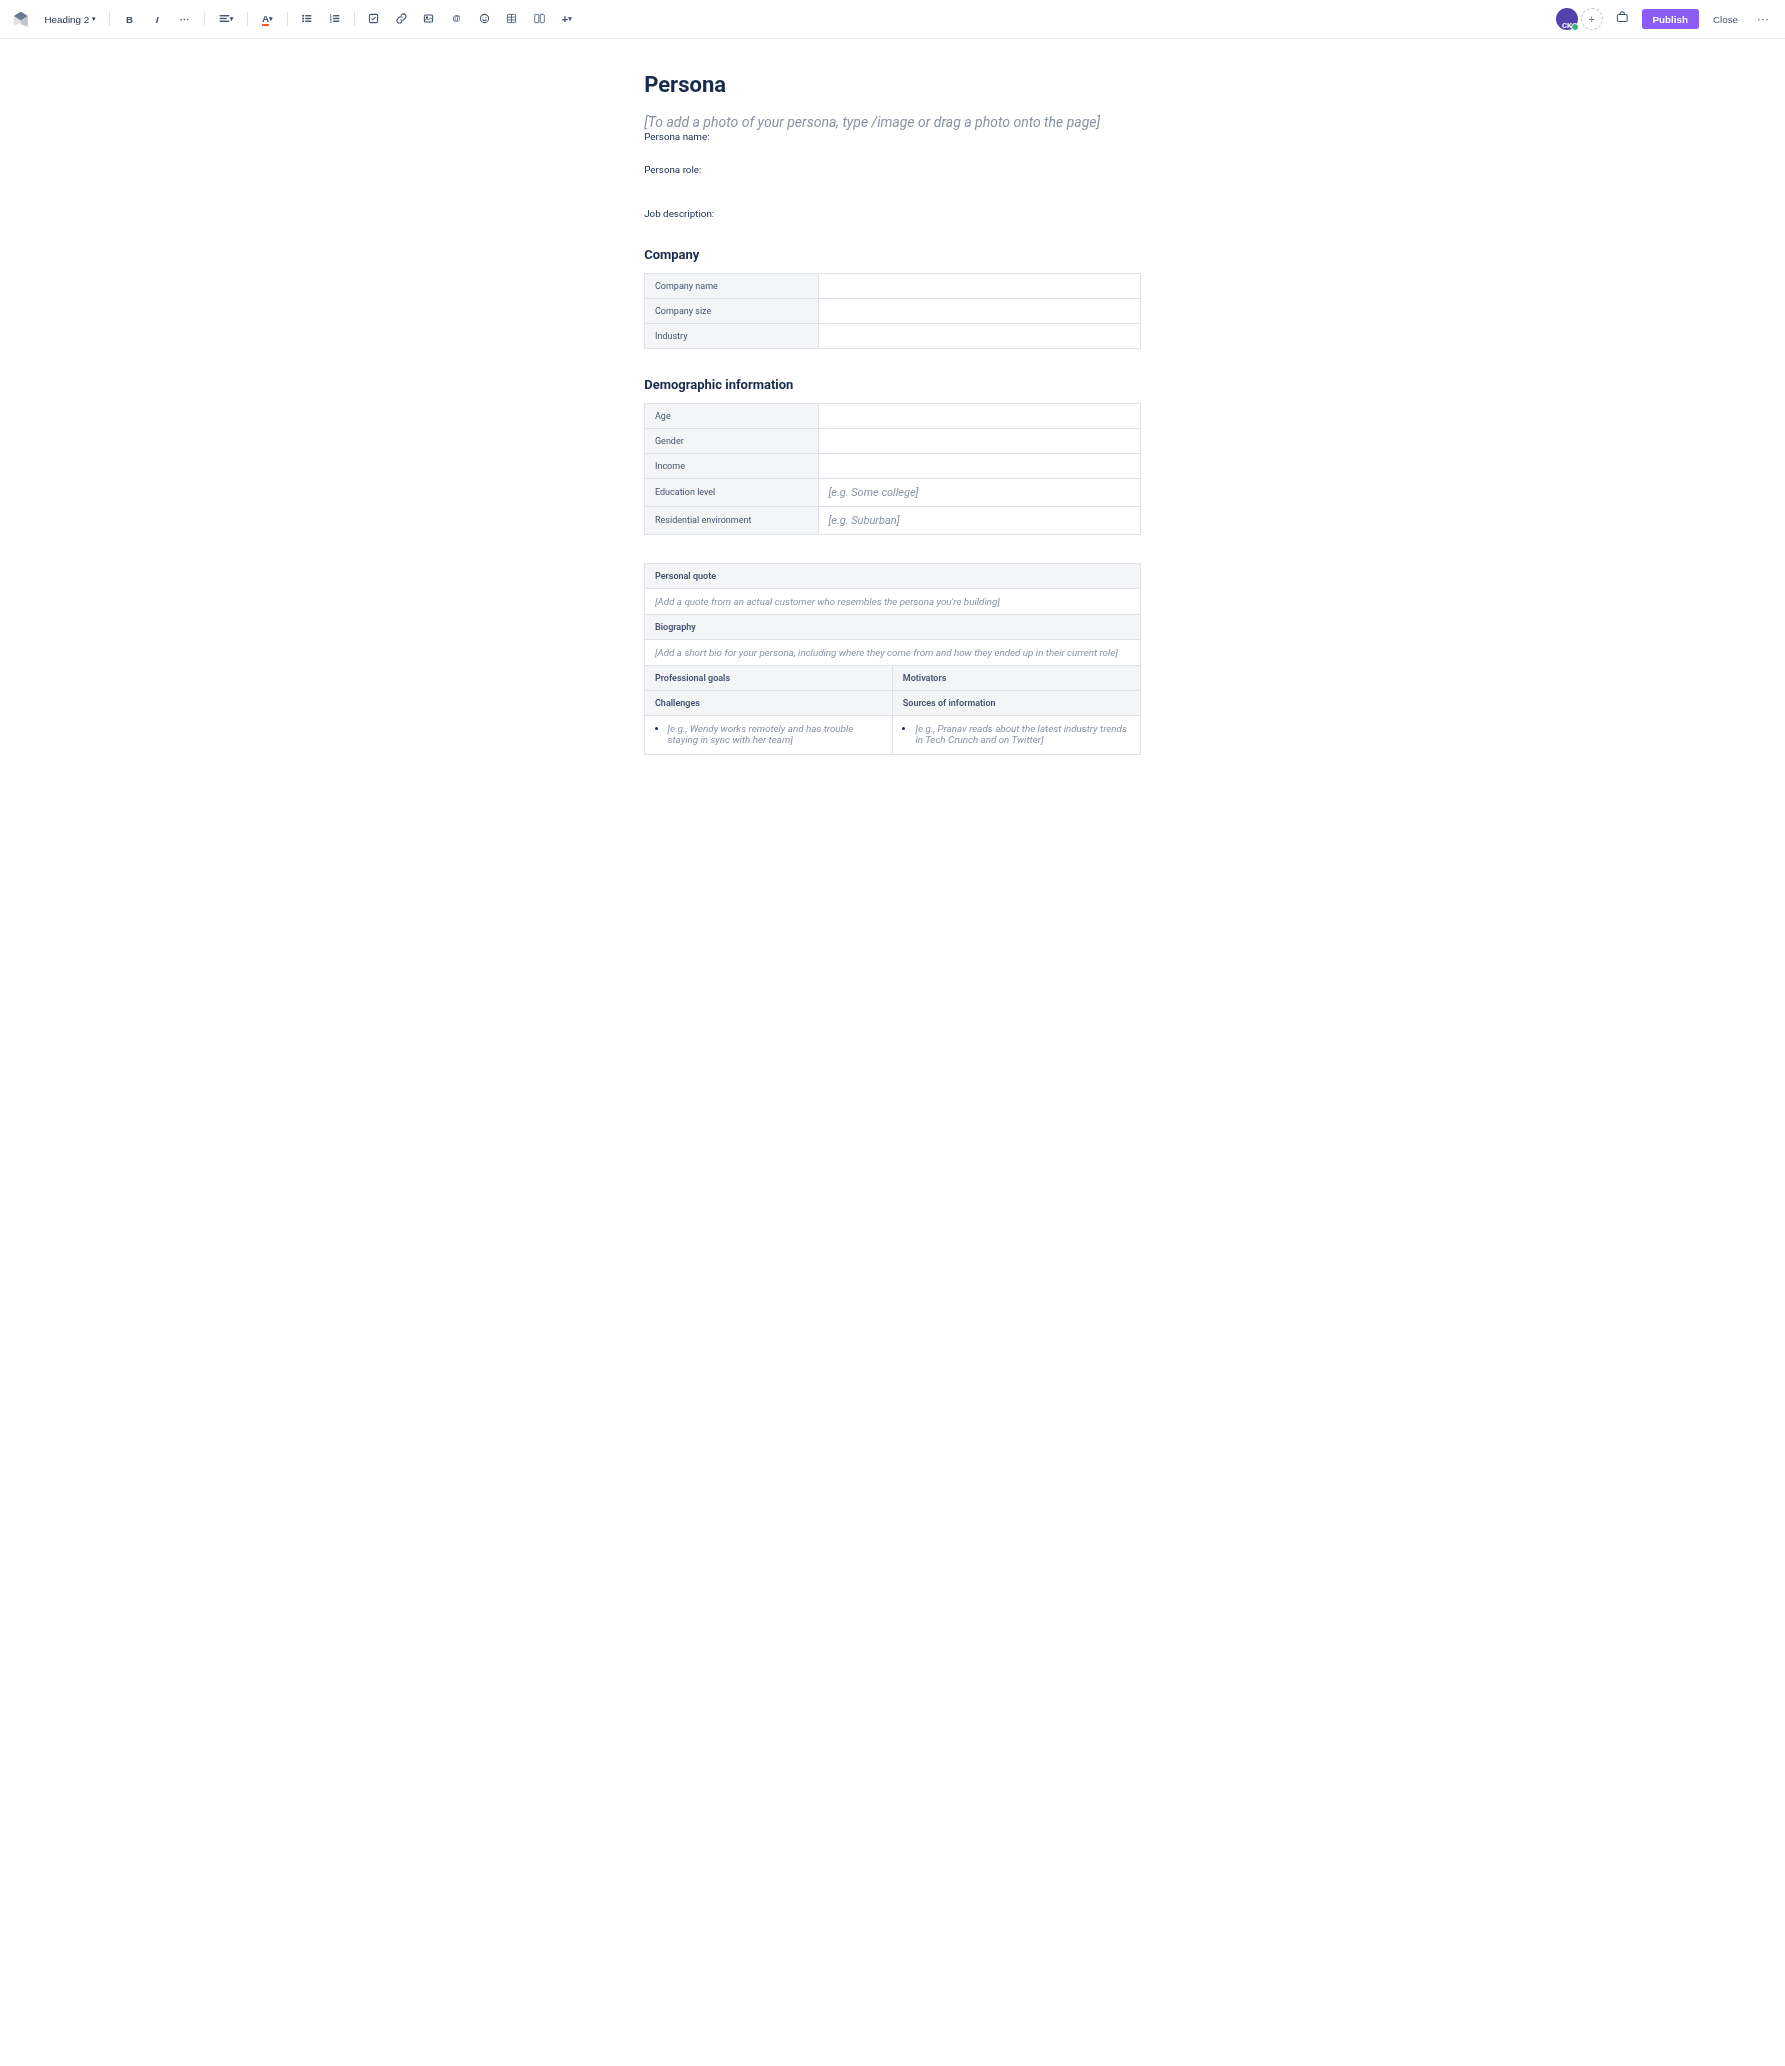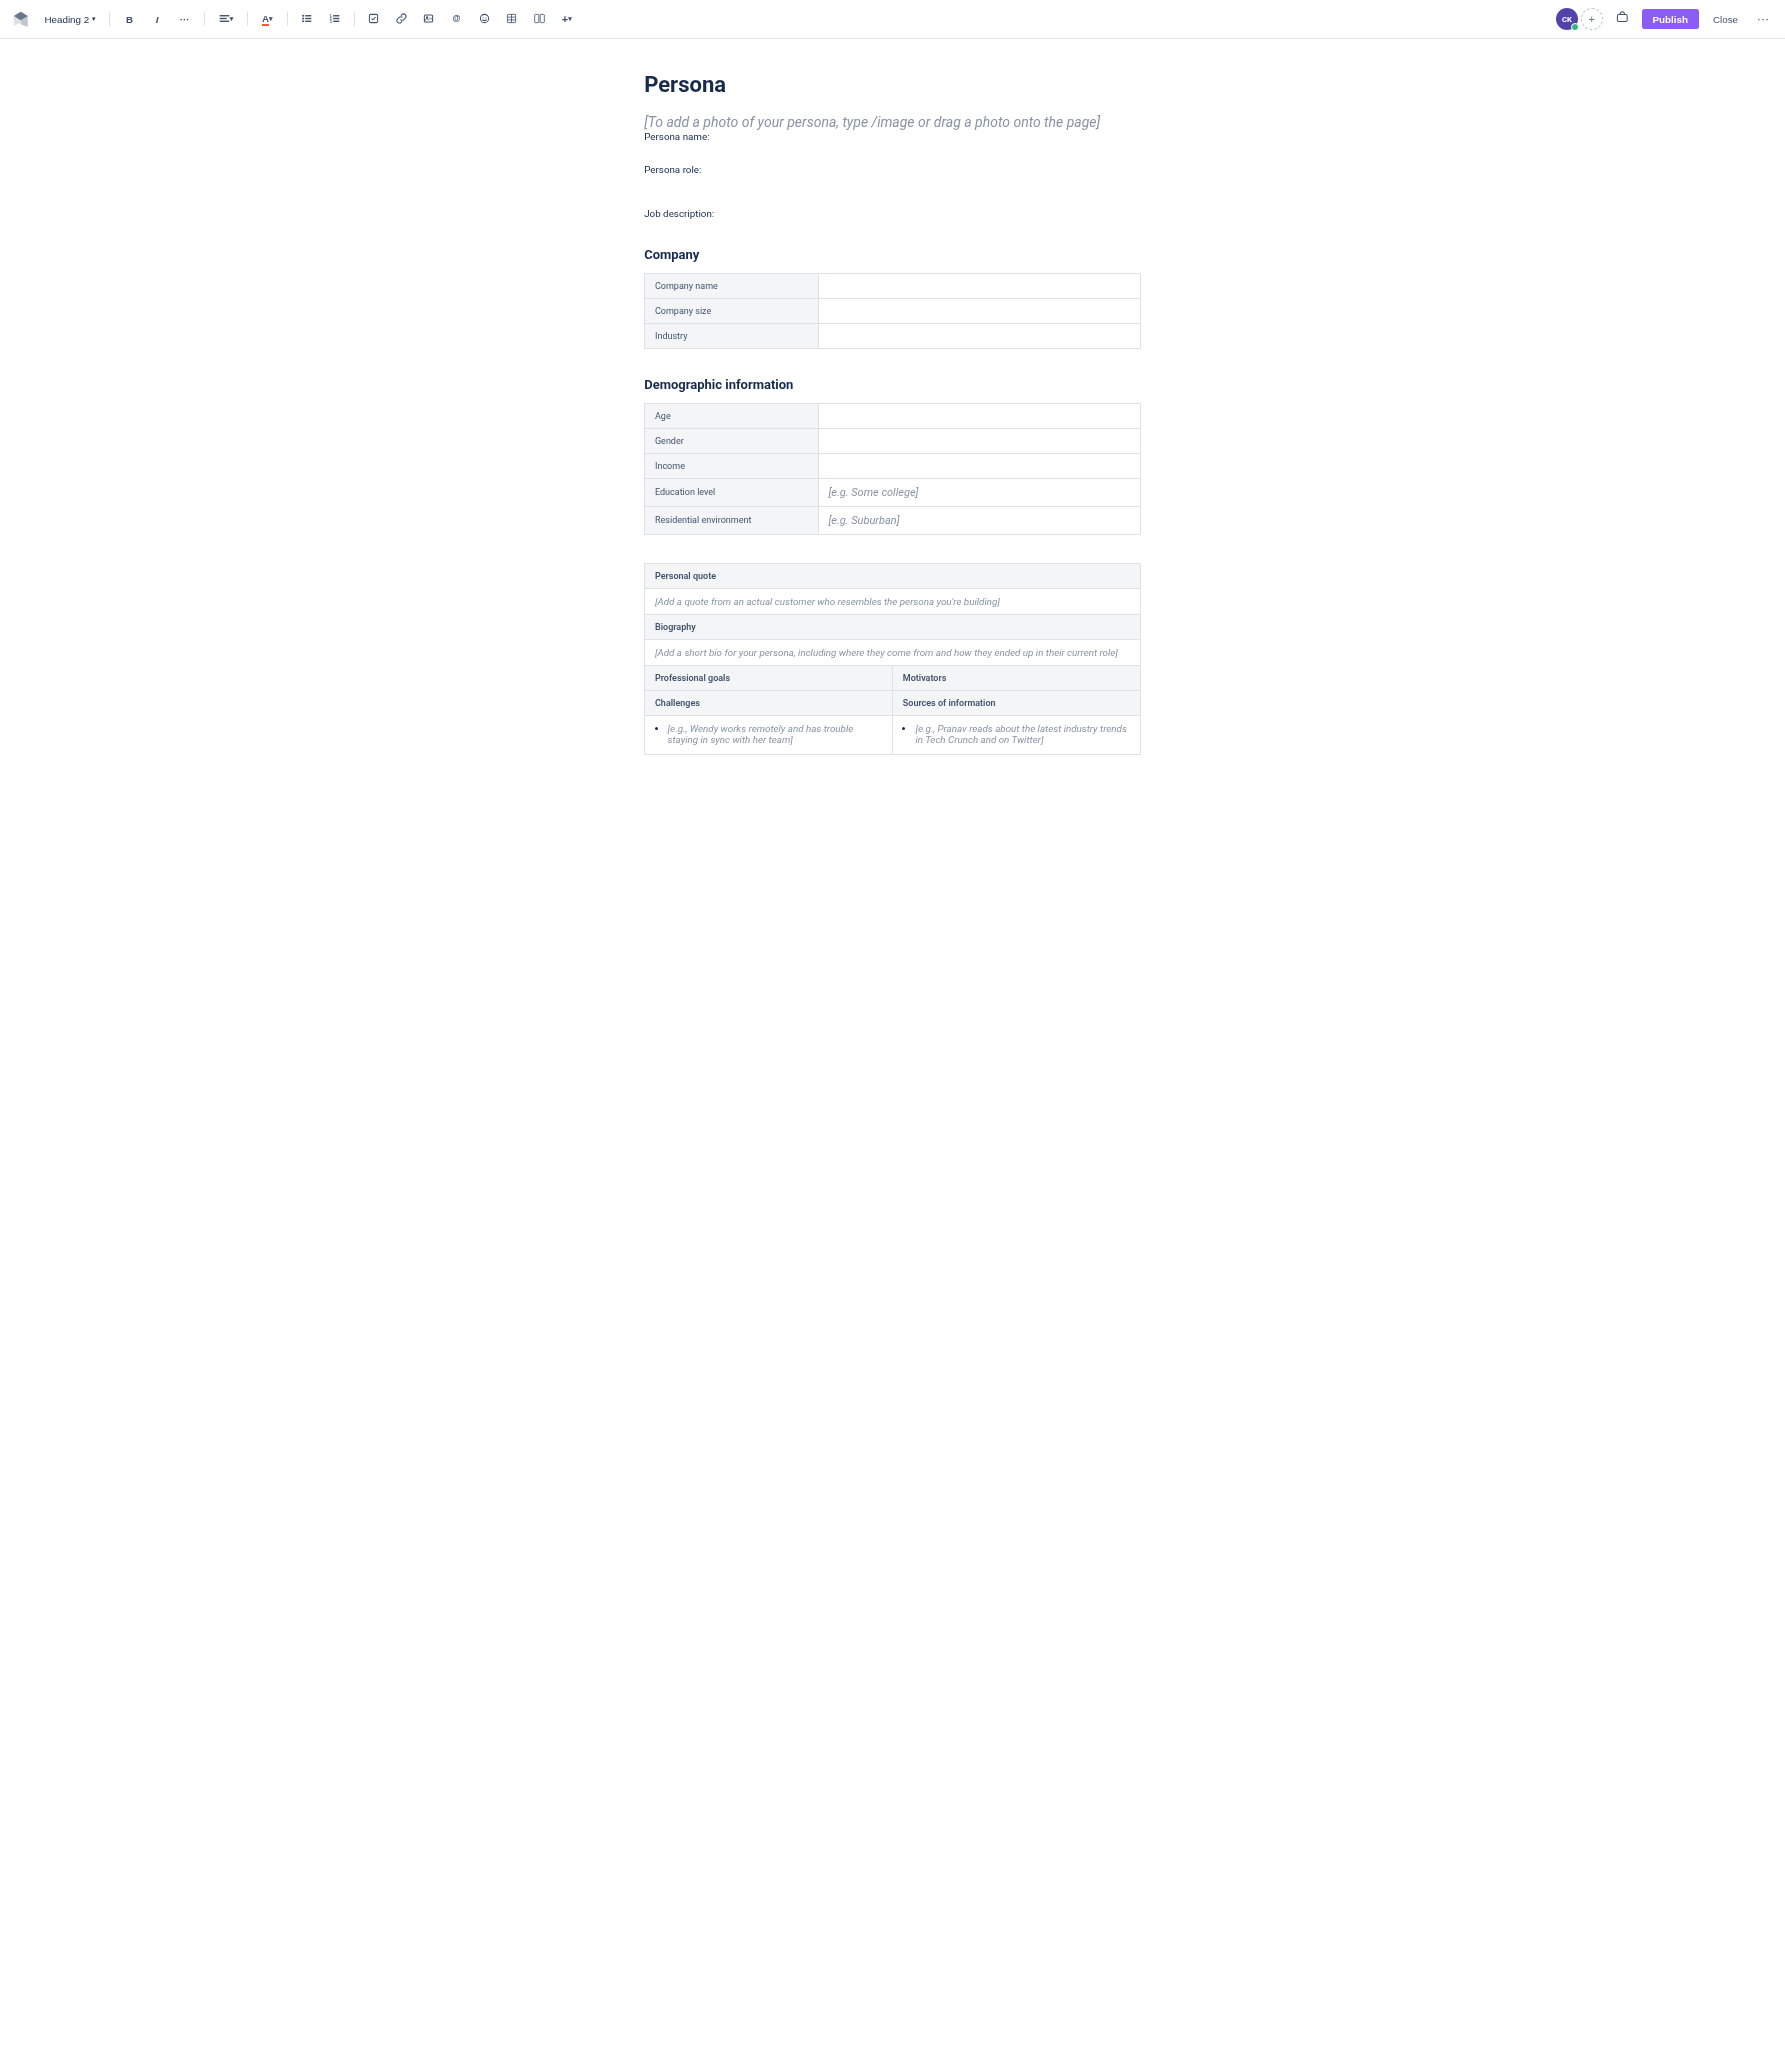--- a/index.html
+++ b/index.html
@@ -64,21 +64,21 @@
       align-items: center;
       gap: 2.8px;
     }
     .avatar {
       width: 22px;
       height: 22px;
       border-radius: 50%;
       background: #5243aa;
       color: #fff;
       display: flex;
-      align-items: center;
+      align-items: flex-end;
       justify-content: center;
       font-size: 7.7px;
       font-weight: 700;
       cursor: pointer;
       position: relative;
     }
     .avatar-badge {
       position: absolute;
       bottom: -1.4px;
       right: -1.4px;

